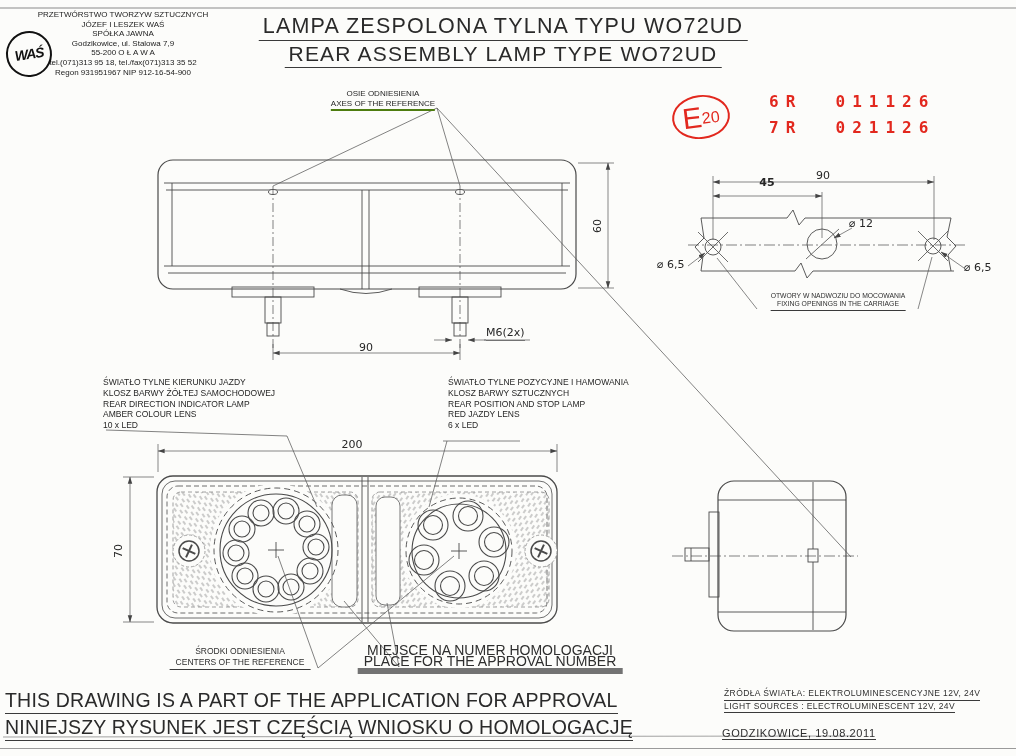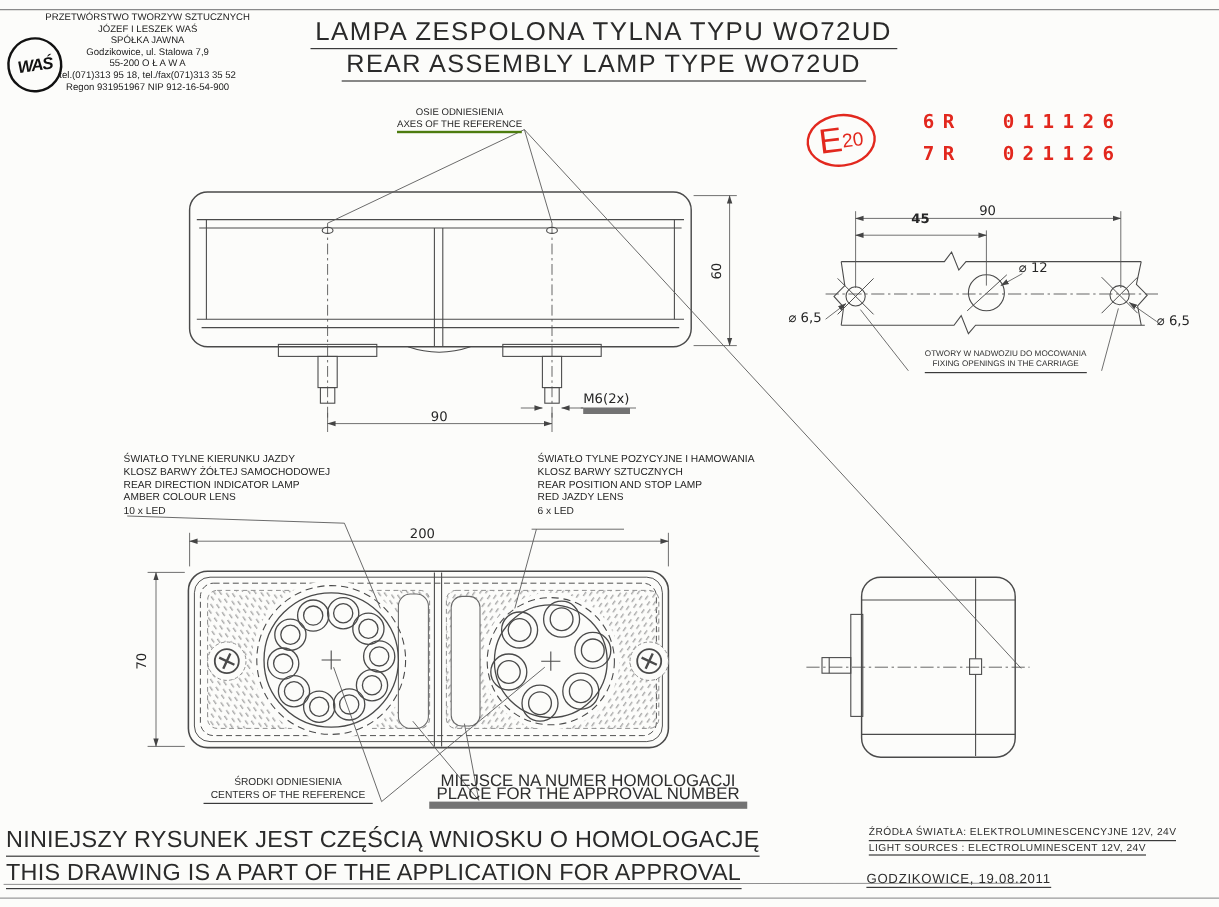--- a/index.html
+++ b/index.html
@@ -283,21 +283,21 @@
 <div class="abs block stop">
   <div>ŚWIATŁO TYLNE POZYCYJNE I HAMOWANIA</div>
   <div>KLOSZ BARWY SZTUCZNYCH</div>
   <div>REAR POSITION AND STOP LAMP</div>
   <div>RED JAZDY LENS</div>
   <div>6 x LED</div>
 </div>
 
 <div class="abs dim rot" style="left:591px;top:233px;">60</div>
 <div class="abs dim ctr" style="left:366px;top:341px;">90</div>
-<div class="abs dim" style="left:486px;top:326px;border-bottom:5px solid #737373;padding-bottom:1px;">M6(2x)</div>
+<div class="abs dim" style="left:486px;top:326px;border-bottom:1px solid #737373;padding-bottom:1px;">M6(2x)</div>
 <div class="abs dim ctr" style="left:823px;top:169px;">90</div>
 <div class="abs dim ctr" style="left:767px;top:176px;font-weight:bold;">45</div>
 <div class="abs dim" style="left:849px;top:217px;">⌀ 12</div>
 <div class="abs dim" style="left:657px;top:258px;">⌀ 6,5</div>
 <div class="abs dim" style="left:964px;top:261px;">⌀ 6,5</div>
 <div class="abs dim ctr" style="left:352px;top:438px;">200</div>
 <div class="abs dim rot" style="left:112px;top:558px;">70</div>
 
 <div class="abs ctr fixing">
   <div>OTWORY W NADWOZIU DO MOCOWANIA</div>
@@ -308,22 +308,22 @@
   <div>ŚRODKI ODNIESIENIA</div>
   <div>CENTERS OF THE REFERENCE</div>
 </div>
 
 <div class="abs ctr homolog">
   <div>MIEJSCE NA NUMER HOMOLOGACJI</div>
   <div>PLACE FOR THE APPROVAL NUMBER</div>
 </div>
 
 <div class="abs stmt">
+  <div><span class="u">THIS DRAWING IS A PART OF THE APPLICATION FOR  APPROVAL</span></div>
   <div><span class="u">NINIEJSZY RYSUNEK JEST CZĘŚCIĄ WNIOSKU O  HOMOLOGACJĘ</span></div>
-  <div><span class="u">THIS DRAWING IS A PART OF THE APPLICATION FOR  APPROVAL</span></div>
 </div>
 
 <div class="abs sources">
   <div><span class="u">ŹRÓDŁA ŚWIATŁA: ELEKTROLUMINESCENCYJNE  12V, 24V</span></div>
   <div><span class="u">LIGHT SOURCES : ELECTROLUMINESCENT  12V, 24V</span></div>
 </div>
 <div class="abs pdate">
   <span class="u">GODZIKOWICE,  19.08.2011</span>
 </div>
 

